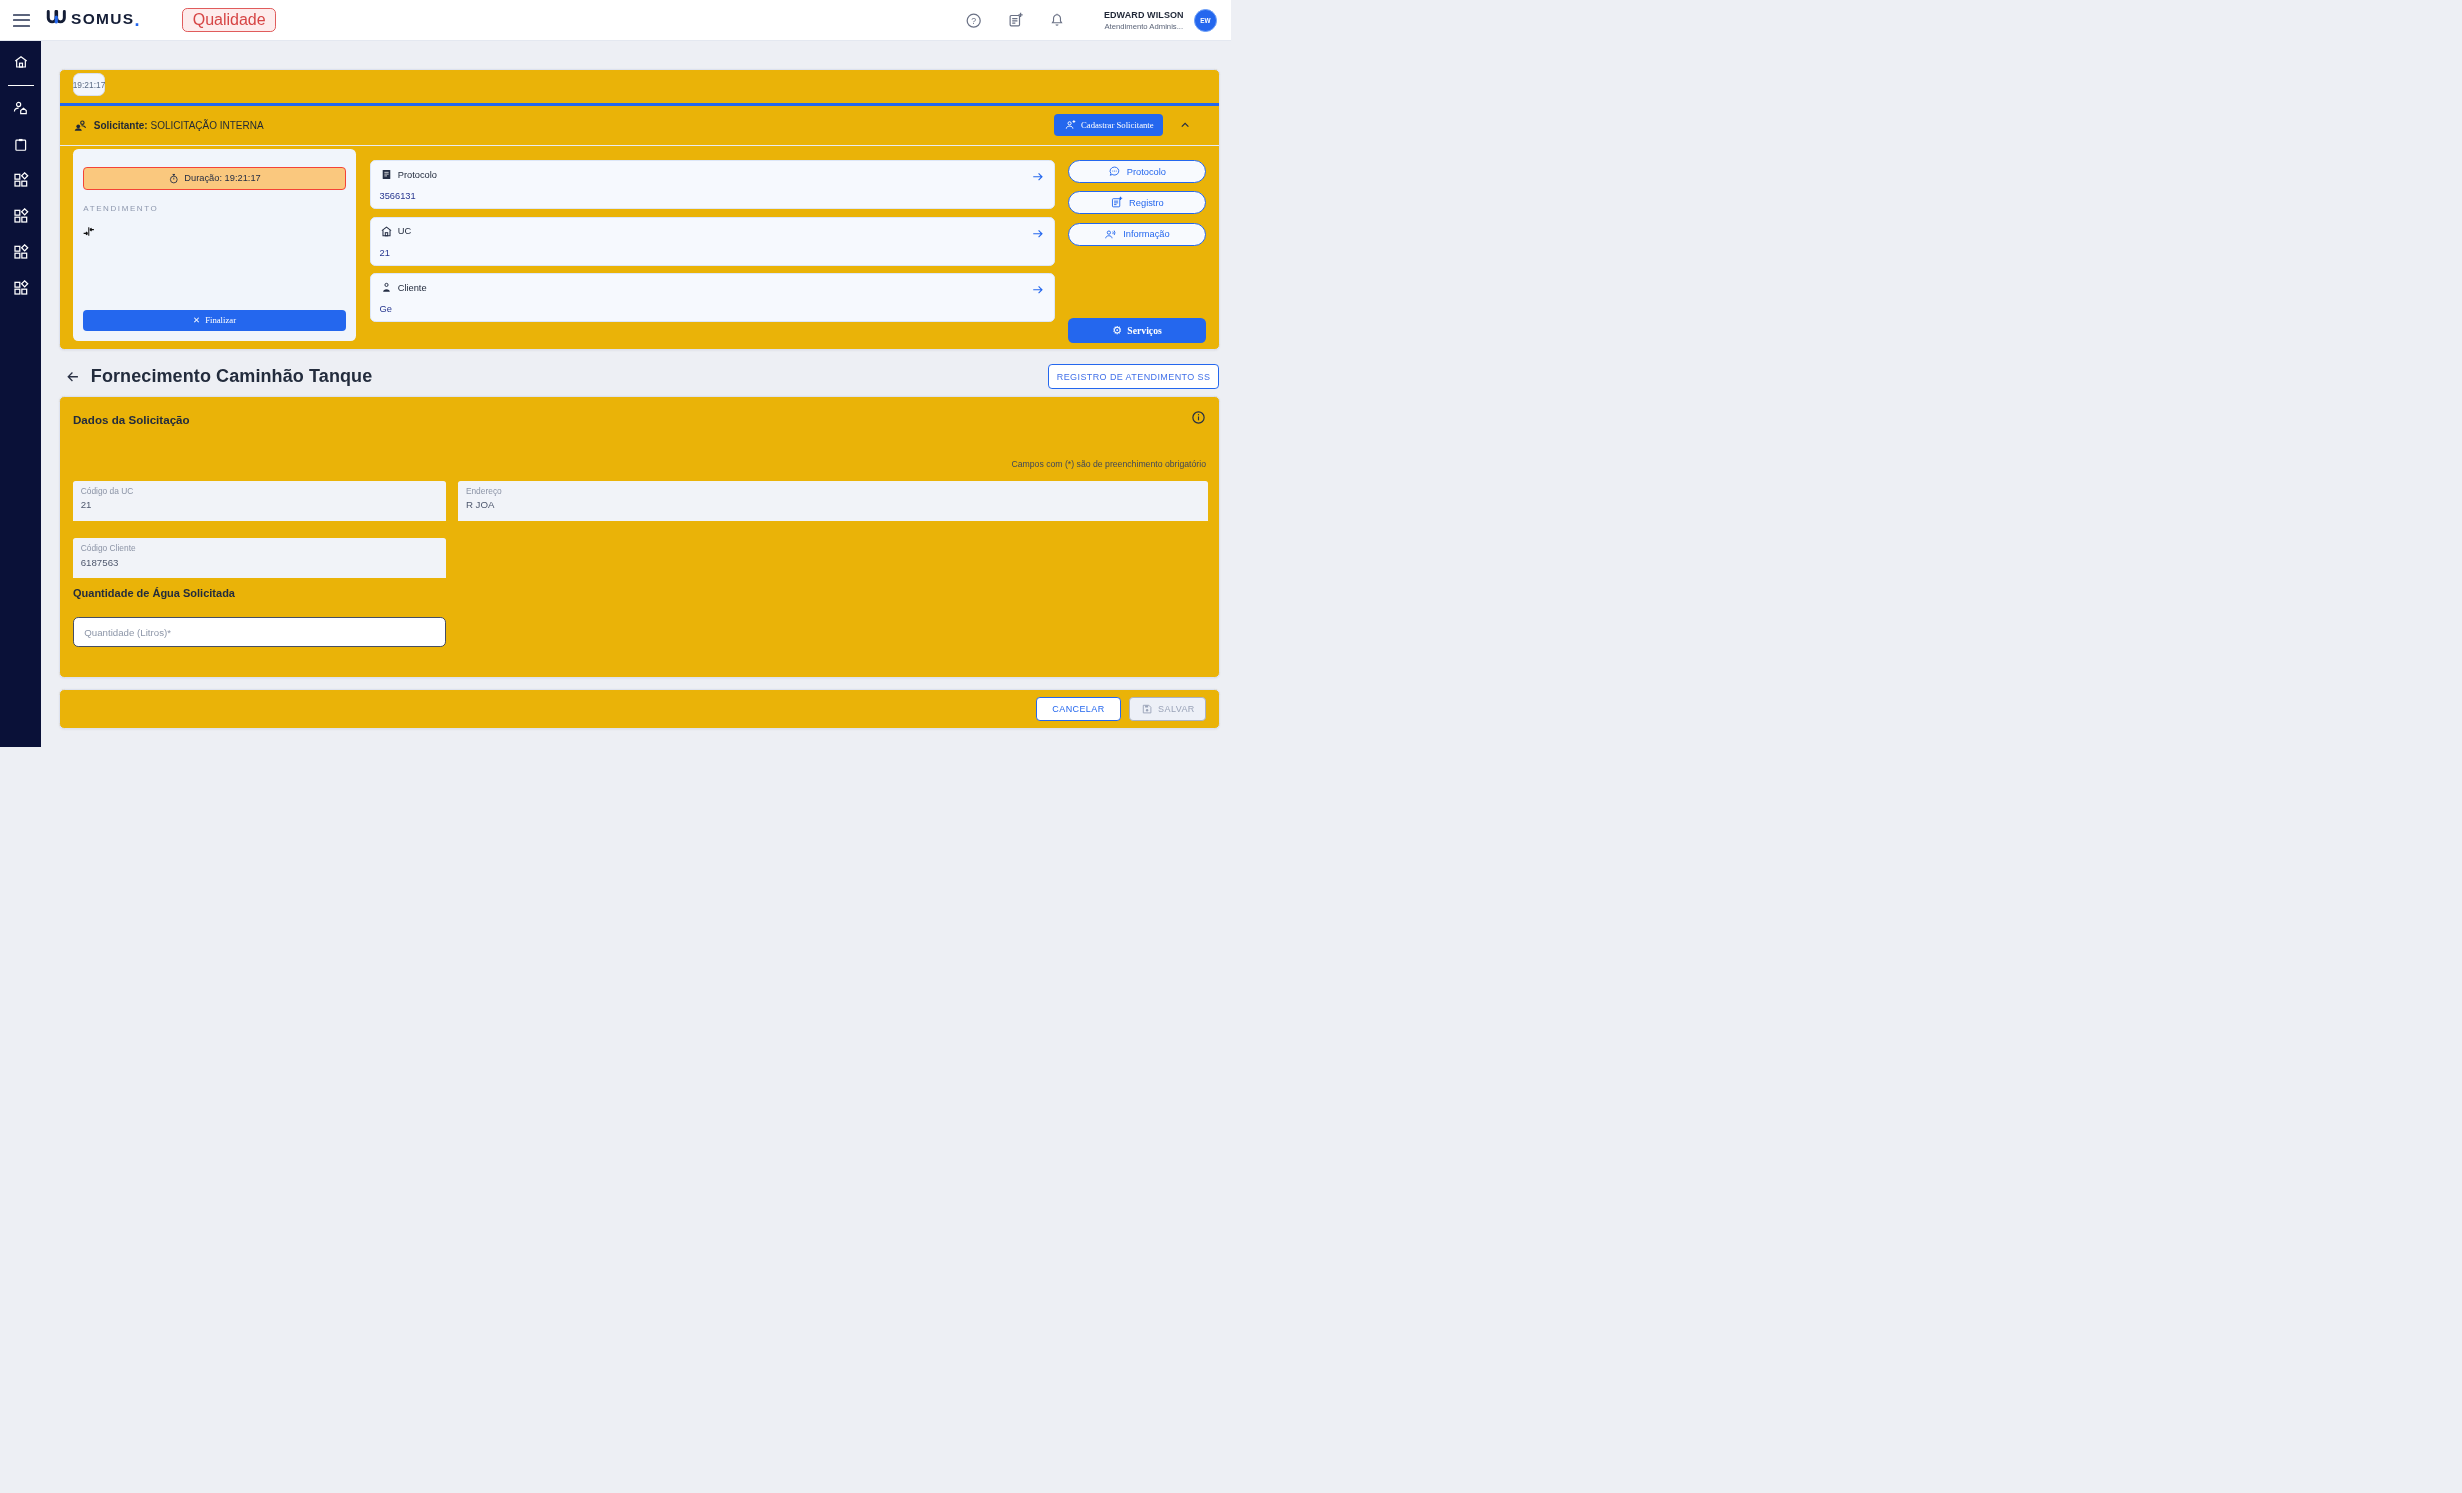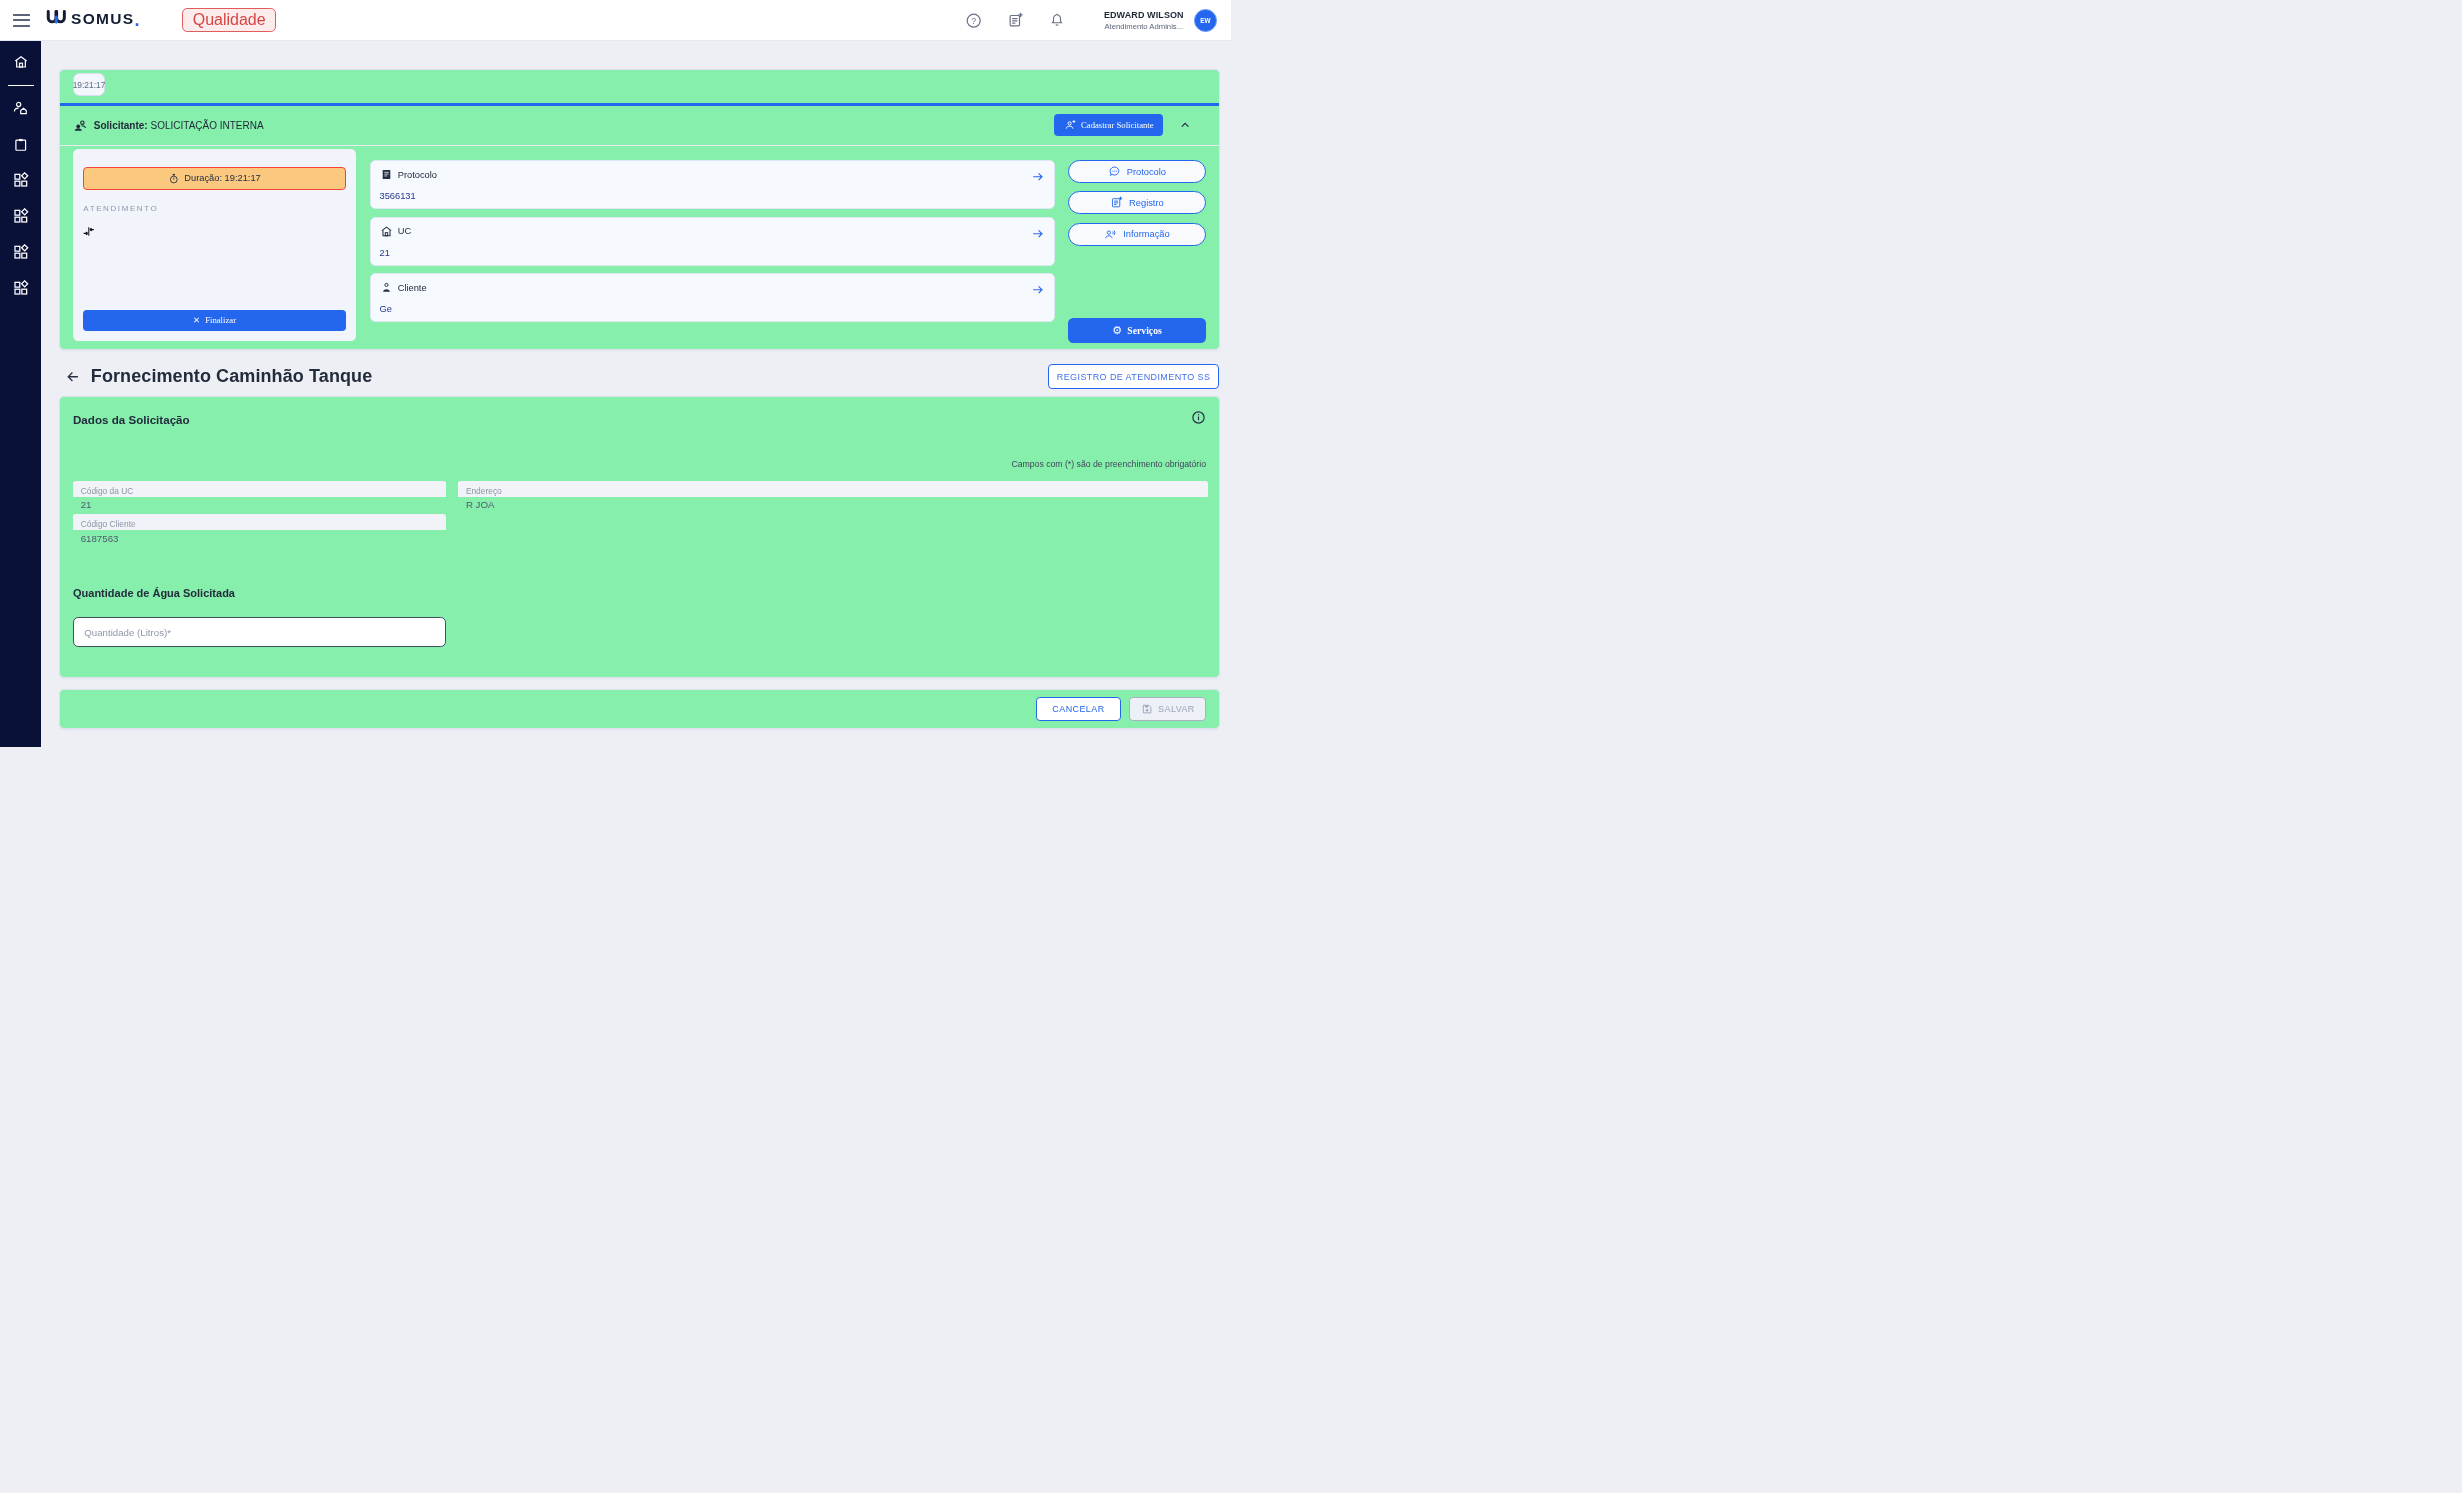--- a/index.html
+++ b/index.html
@@ -28,21 +28,21 @@
             color:#fff; font-size:6.4px; font-weight:bold; display:flex; align-items:center; justify-content:center;
             margin-right:14px; cursor:pointer; }
 
   
   .sidebar { position:absolute; top:41px; left:0; width:41px; bottom:0; background:#0a1138; z-index:10; }
   .side-icon { width:41px; height:27px; display:flex; align-items:center; justify-content:center; cursor:pointer; margin-top:9px; }
   .side-divider { width:26px; height:1.3px; background:#fff; margin:9px auto 0 auto; }
 
   
   .main { position:absolute; left:41px; top:41px; right:0; bottom:0; background:#edeff4; }
-  .card { position:absolute; background:#86efac; border:0.6px solid #dde2ef; border-radius:5.2px;
+  .card { position:absolute; background:#eab308; border:0.6px solid #dde2ef; border-radius:5.2px;
           box-shadow:0 0.6px 1.9px rgba(18,28,55,.05); }
 
   
   .card-atend { left:18px; top:28px; width:1161px; height:281px; }
   .timer-chip { position:absolute; left:13px; top:3.2px; width:32px; height:23px; background:#f3f6fc;
       border:0.6px solid #d7dff1; border-radius:6.4px; font-size:8.4px; color:#5b6b84;
       display:flex; align-items:center; justify-content:center; }
   .tab-line { position:absolute; left:0; top:33px; width:100%; height:2.6px; background:#2467ee; }
   .atend-head { position:absolute; left:0; top:35px; width:100%; height:41px; display:flex;
       align-items:center; padding:0 28px 0 13px; border-bottom:0.6px solid #e8ebf3; }
@@ -81,21 +81,21 @@
   .btn-registro-ss { margin-left:auto; height:24.5px; border:1.3px solid #2467ee; border-radius:3.9px; background:#fff;
       color:#4170e8; font-size:9px; letter-spacing:0.4px; font-family:inherit; padding:0 8px; cursor:pointer; }
 
   
   .card-form { left:18px; top:355px; width:1161px; height:282px; }
   .form-title { position:absolute; left:13px; top:15.5px; font-size:11.6px; font-weight:bold; color:#232c3d; }
   .info-circle { position:absolute; right:13px; top:13px; cursor:pointer; }
   .required-note { position:absolute; right:13px; top:62px; font-size:8.7px; color:#3f4759; }
   .fields { position:absolute; left:13px; right:11px; top:84px; display:grid;
       grid-template-columns:373px 1fr; column-gap:12.2px; row-gap:17.4px; }
-  .field { height:16px; background:#f1f3f8; border-radius:2.6px 2.6px 0 0; padding:4.5px 7.7px; }
+  .field { height:40px; background:#f1f3f8; border-radius:2.6px 2.6px 0 0; padding:4.5px 7.7px; }
   .field-label { font-size:8.4px; color:#8c94a6; }
   .field-value { font-size:9.7px; color:#4f586e; margin-top:3.9px; }
   .qty-title { position:absolute; left:13px; top:190px; font-size:11px; font-weight:bold; color:#232c3d; }
   .qty-input { position:absolute; left:13px; top:220px; width:373px; height:30px; border:0.6px solid #454e63;
       border-radius:5.2px; background:#fff; font-size:9.7px; font-family:inherit; color:#232c3d; padding:0 10.3px; }
   .qty-input::placeholder { color:#8d96a8; }
 
   
   .card-footer { left:18px; top:648px; width:1161px; height:40px; display:flex; align-items:center;
       justify-content:flex-end; gap:8.4px; padding-right:13px; }

